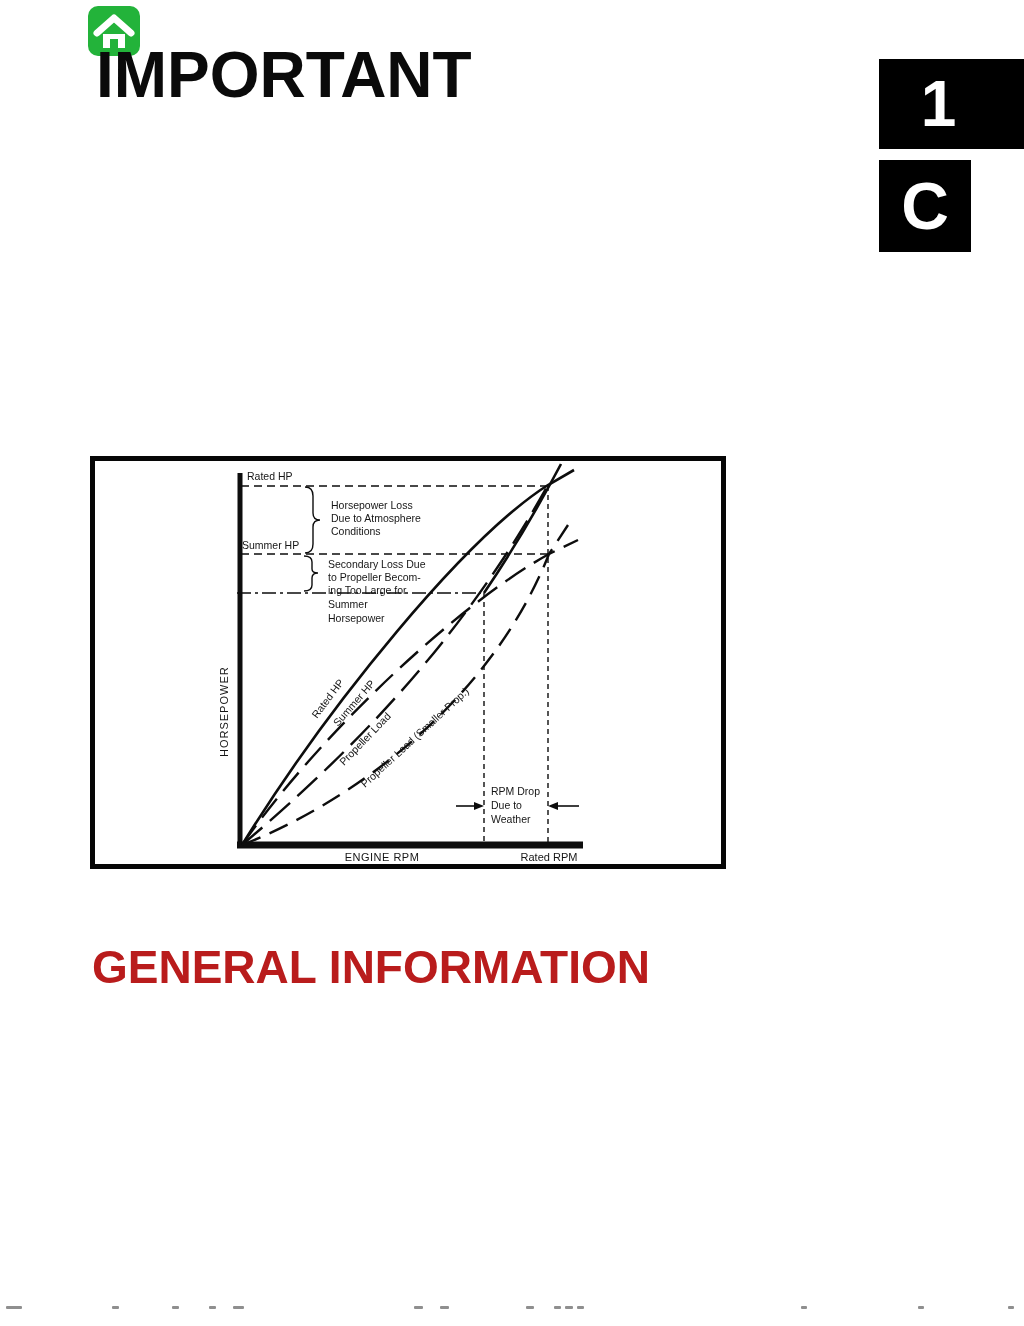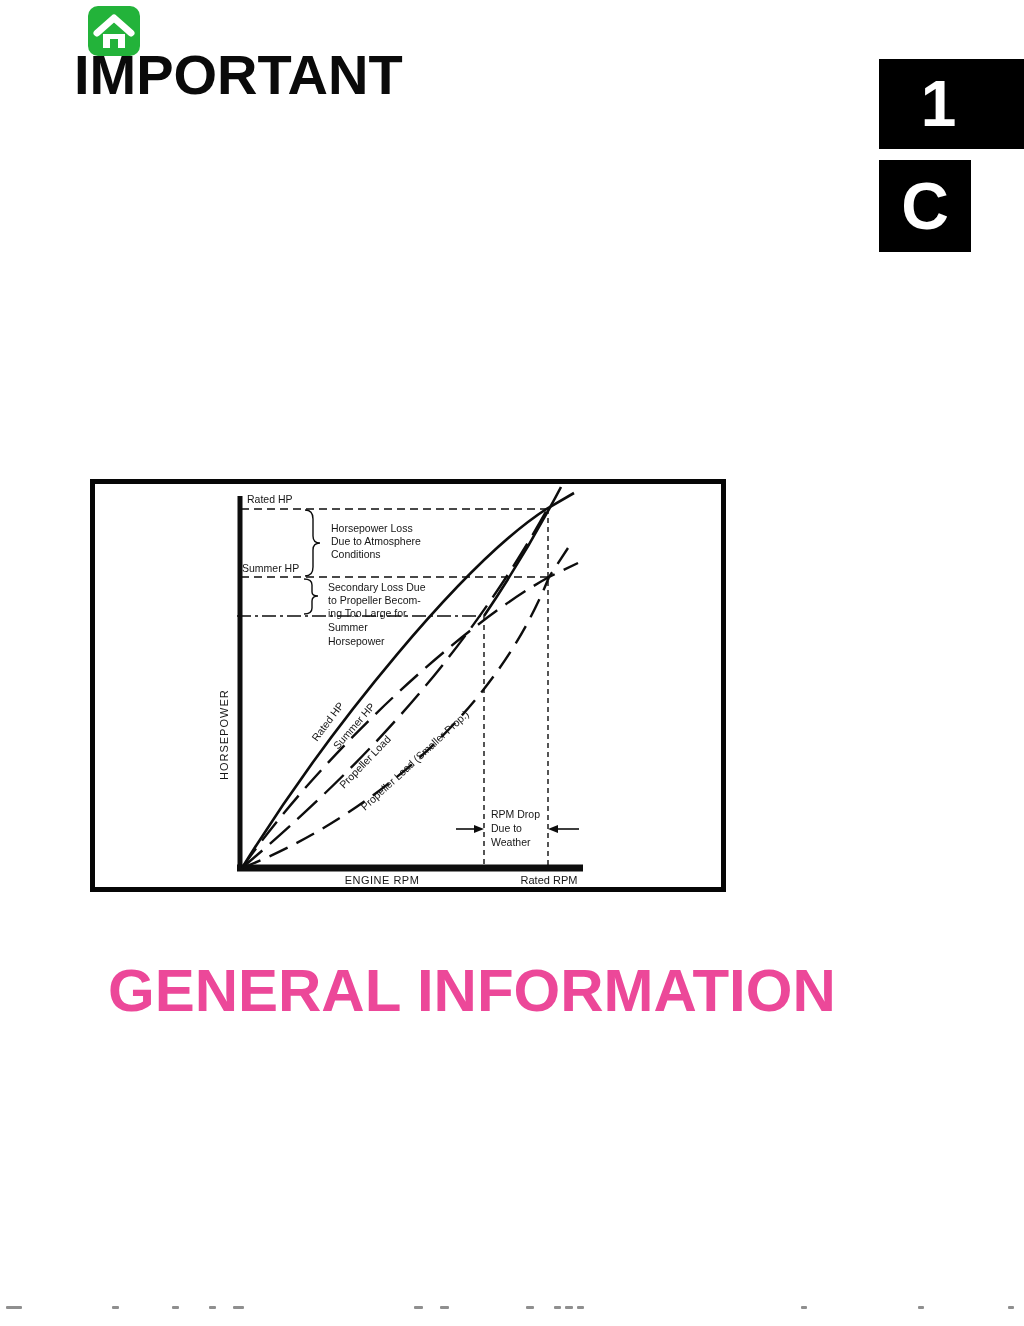--- a/index.html
+++ b/index.html
@@ -4,38 +4,38 @@
 <style>
   html,body{margin:0;padding:0;}
   body{
     width:1024px;height:1326px;position:relative;overflow:hidden;
     background:#ffffff;color:#0d0d0d;
     font-family:"Liberation Sans", sans-serif;
   }
   .home-btn{position:absolute;left:88px;top:6px;width:52px;height:50px;padding:0;border:none;background:transparent;cursor:pointer;}
   .home-btn svg{display:block;}
   h1.title{
-    position:absolute;left:74px;top:40px;margin:0;
-    font-size:56px;line-height:70px;font-weight:bold;color:#0a0a0a;letter-spacing:0;
+    position:absolute;left:96px;top:40px;margin:0;
+    font-size:64px;line-height:70px;font-weight:bold;color:#0a0a0a;letter-spacing:0;
   }
   .tab{
     position:absolute;background:#000;color:#fff;font-weight:bold;
     display:flex;align-items:center;justify-content:center;box-sizing:border-box;
   }
   .tab-chapter{left:879px;top:59px;width:145px;height:90px;font-size:64px;padding-right:26px;}
   .tab-section{left:879px;top:160px;width:92px;height:92px;font-size:66px;}
   figure.chart-frame{
-    position:absolute;left:90px;top:479px;margin:0;
+    position:absolute;left:90px;top:456px;margin:0;
     width:626px;height:403px;border:5px solid #060606;background:#fff;
   }
   #chart-svg{width:626px;height:403px;display:block;}
   #chart-svg text{fill:#161616;}
   h2.section{
-    position:absolute;left:90px;top:938px;margin:18px;
-    font-size:60px;font-weight:bold;color:#ec4899;letter-spacing:0;
+    position:absolute;left:90px;top:938px;margin:2px;
+    font-size:46px;font-weight:bold;color:#b91c1c;letter-spacing:0;
   }
   #footer-artifacts{position:absolute;left:0;top:0;width:1024px;height:4px;}
   #footer-artifacts .mark{position:absolute;top:0;height:2.5px;background:#8f8f8f;border-radius:1px;}
 </style>
 </head>
 <body>
 
 <button class="home-btn" title="">
   <svg width="52" height="50" viewBox="0 0 52 50" xmlns="http://www.w3.org/2000/svg">
     <rect x="0" y="0" width="52" height="50" rx="10" fill="#23b33a"></rect>

